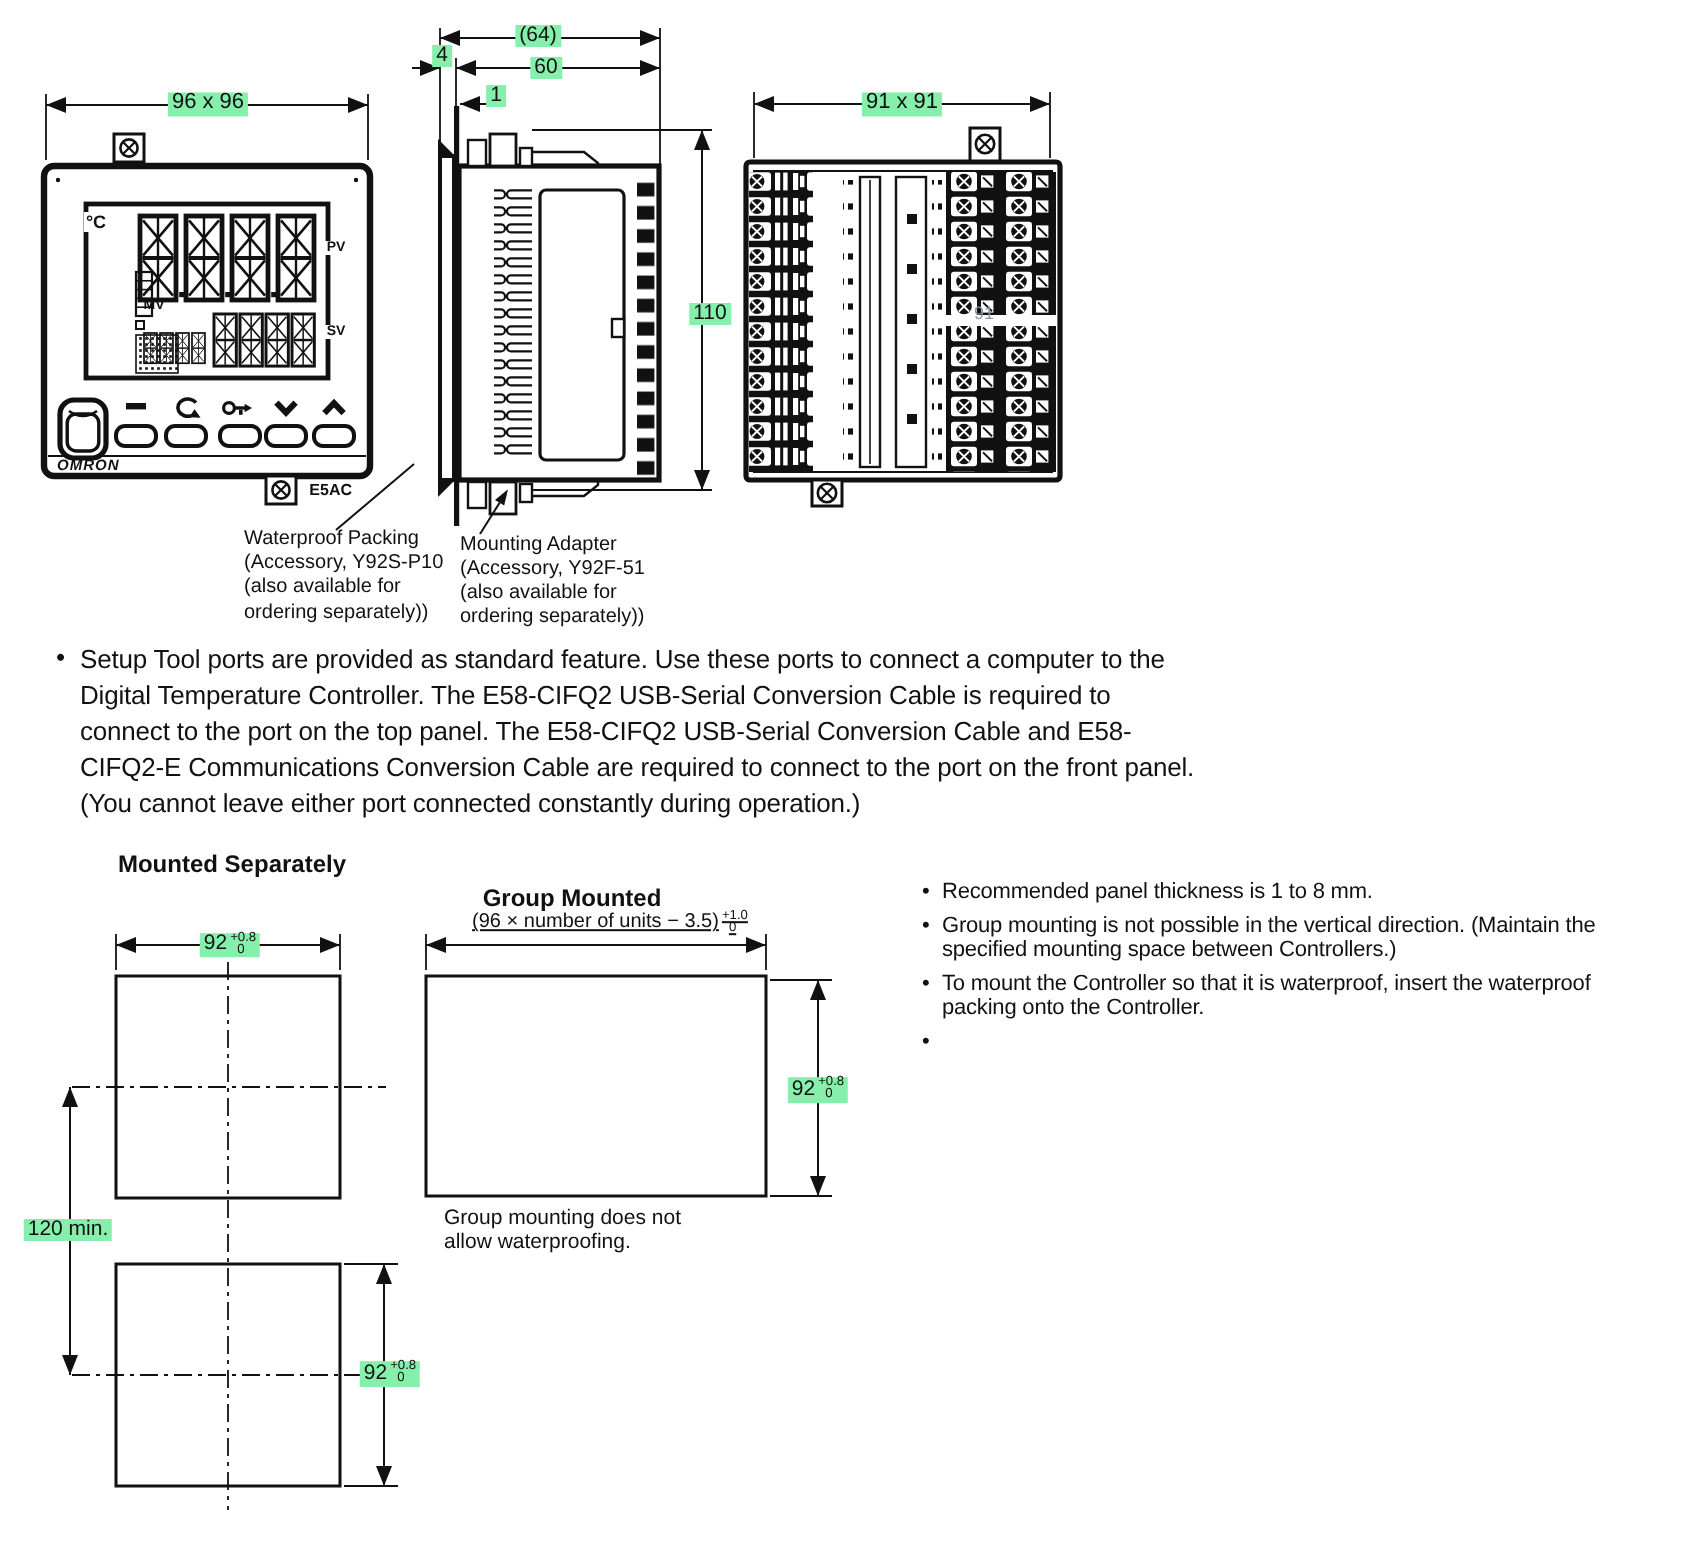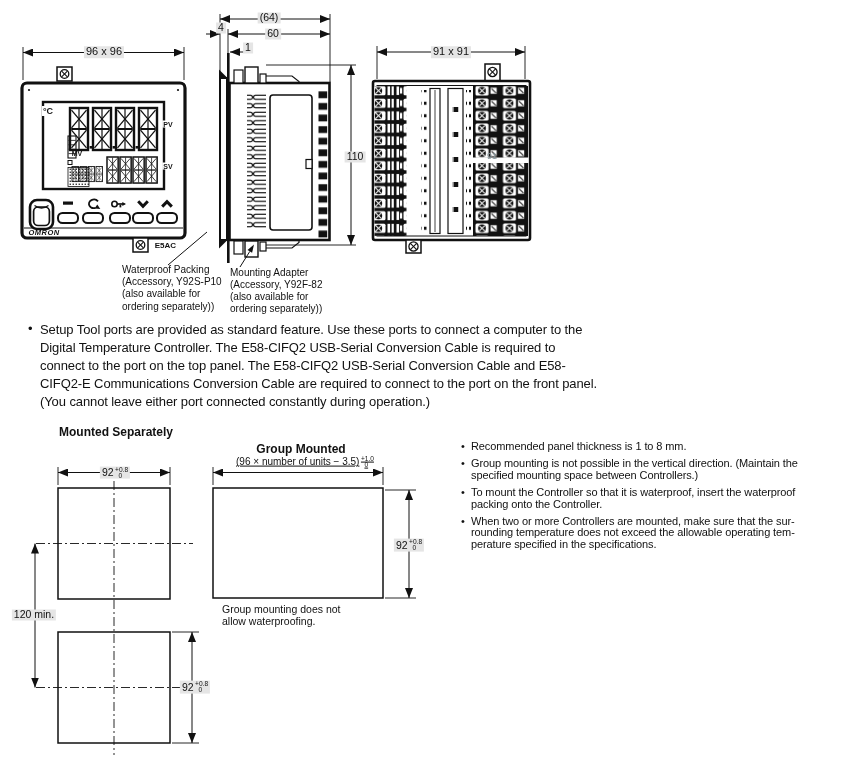--- a/index.html
+++ b/index.html
@@ -2,21 +2,21 @@
 <html><head>
 <meta charset="utf-8">
 <style>
   html,body{margin:0;padding:0;background:#fff;}
   #canvas{position:relative;width:854px;height:772px;background:#fff;overflow:hidden;
           font-family:"Liberation Sans",sans-serif;color:#111;}
   svg{position:absolute;overflow:visible;}
   svg *{vector-effect:none;}
   .lbl{position:absolute;font-size:10.5px;line-height:1.05;color:#111;white-space:nowrap;}
   .ctr{transform:translate(-50%,-50%);}
-  .bg{background:#e5e5e5;padding:0 2px;}
+  .bg{background:#86efac;padding:0 2px;}
   .tol{display:inline-flex;align-items:center;}
   .tolstack{display:inline-flex;flex-direction:column;font-size:6.6px;line-height:6.4px;
             margin-left:1.5px;text-align:left;}
   .tolstack span:last-child{padding-left:3.5px;}
   .callout{position:absolute;font-size:10px;line-height:12.2px;white-space:pre-line;}
   .setup-text{position:absolute;font-size:13px;line-height:18px;letter-spacing:-0.1px;white-space:pre-line;width:606px;}
   .setup-bullet{position:absolute;font-size:13px;}
   .diagram-title{position:absolute;font-weight:bold;font-size:12px;white-space:nowrap;transform:translate(-50%,-50%);}
   .gm-sub{position:absolute;font-size:10px;white-space:nowrap;transform:translate(-50%,-50%);text-decoration:underline;}
   .gm-note{position:absolute;font-size:10.5px;line-height:12px;white-space:pre-line;}
@@ -304,21 +304,21 @@
   <span class="lbl ctr bg" style="left:355px;top:157px">110</span>
 
   <span class="lbl ctr bg" style="left:451px;top:52px;font-size:11px">91 x 91</span>
   <span class="lbl ctr faint" style="left:456px;top:157px;font-size:9px">91</span>
 
   <div class="callout" style="left:122px;top:264px">Waterproof Packing
 (Accessory, Y92S-P10
 (also available for
  ordering separately))</div>
   <div class="callout" style="left:230px;top:266.5px">Mounting Adapter
-(Accessory, Y92F-82
+(Accessory, Y92F-51
 (also available for
  ordering separately))</div>
 
   <span class="setup-bullet" style="left:28px;top:321px">•</span>
   <div class="setup-text" style="left:40px;top:321px">Setup Tool ports are provided as standard feature. Use these ports to connect a computer to the
 Digital Temperature Controller. The E58-CIFQ2 USB-Serial Conversion Cable is required to
 connect to the port on the top panel. The E58-CIFQ2 USB-Serial Conversion Cable and E58-
 CIFQ2-E Communications Conversion Cable are required to connect to the port on the front panel.
 (You cannot leave either port connected constantly during operation.)</div>
 
@@ -332,21 +332,21 @@
   </span>
   <span class="lbl ctr bg" style="left:34px;top:615px">120 min.</span>
   <span class="lbl ctr bg tol" style="left:195px;top:687px">
     <span>92</span>
       <span class="tolstack">
         <span>+0.8</span>
         <span>0</span>
       </span>
   </span>
 
-  <div class="diagram-title" style="left:301px;top:448.5px">Group Mounted</div>
+  <div class="diagram-title" style="left:286px;top:448.5px">Group Mounted</div>
   <span class="gm-sub tol" style="left:305px;top:461.5px">
     <span>(96 × number of units − 3.5)</span>
       <span class="tolstack">
         <span>+1.0</span>
         <span>0</span>
       </span>
   </span>
   <span class="lbl ctr bg tol" style="left:409px;top:545px">
     <span>92</span>
       <span class="tolstack">
@@ -367,19 +367,16 @@
       <span class="tx">Group mounting is not possible in the vertical direction. (Maintain the
 specified mounting space between Controllers.)</span>
     </div>
     <div class="mnote">
       <span class="mk">•</span>
       <span class="tx">To mount the Controller so that it is waterproof, insert the waterproof
 packing onto the Controller.</span>
     </div>
     <div class="mnote">
       <span class="mk">•</span>
-      <span class="tx">When two or more Controllers are mounted, make sure that the sur-
-rounding temperature does not exceed the allowable operating tem-
-perature specified in the specifications.</span>
     </div>
   </div>
 
 </div>
 
 </body></html>

